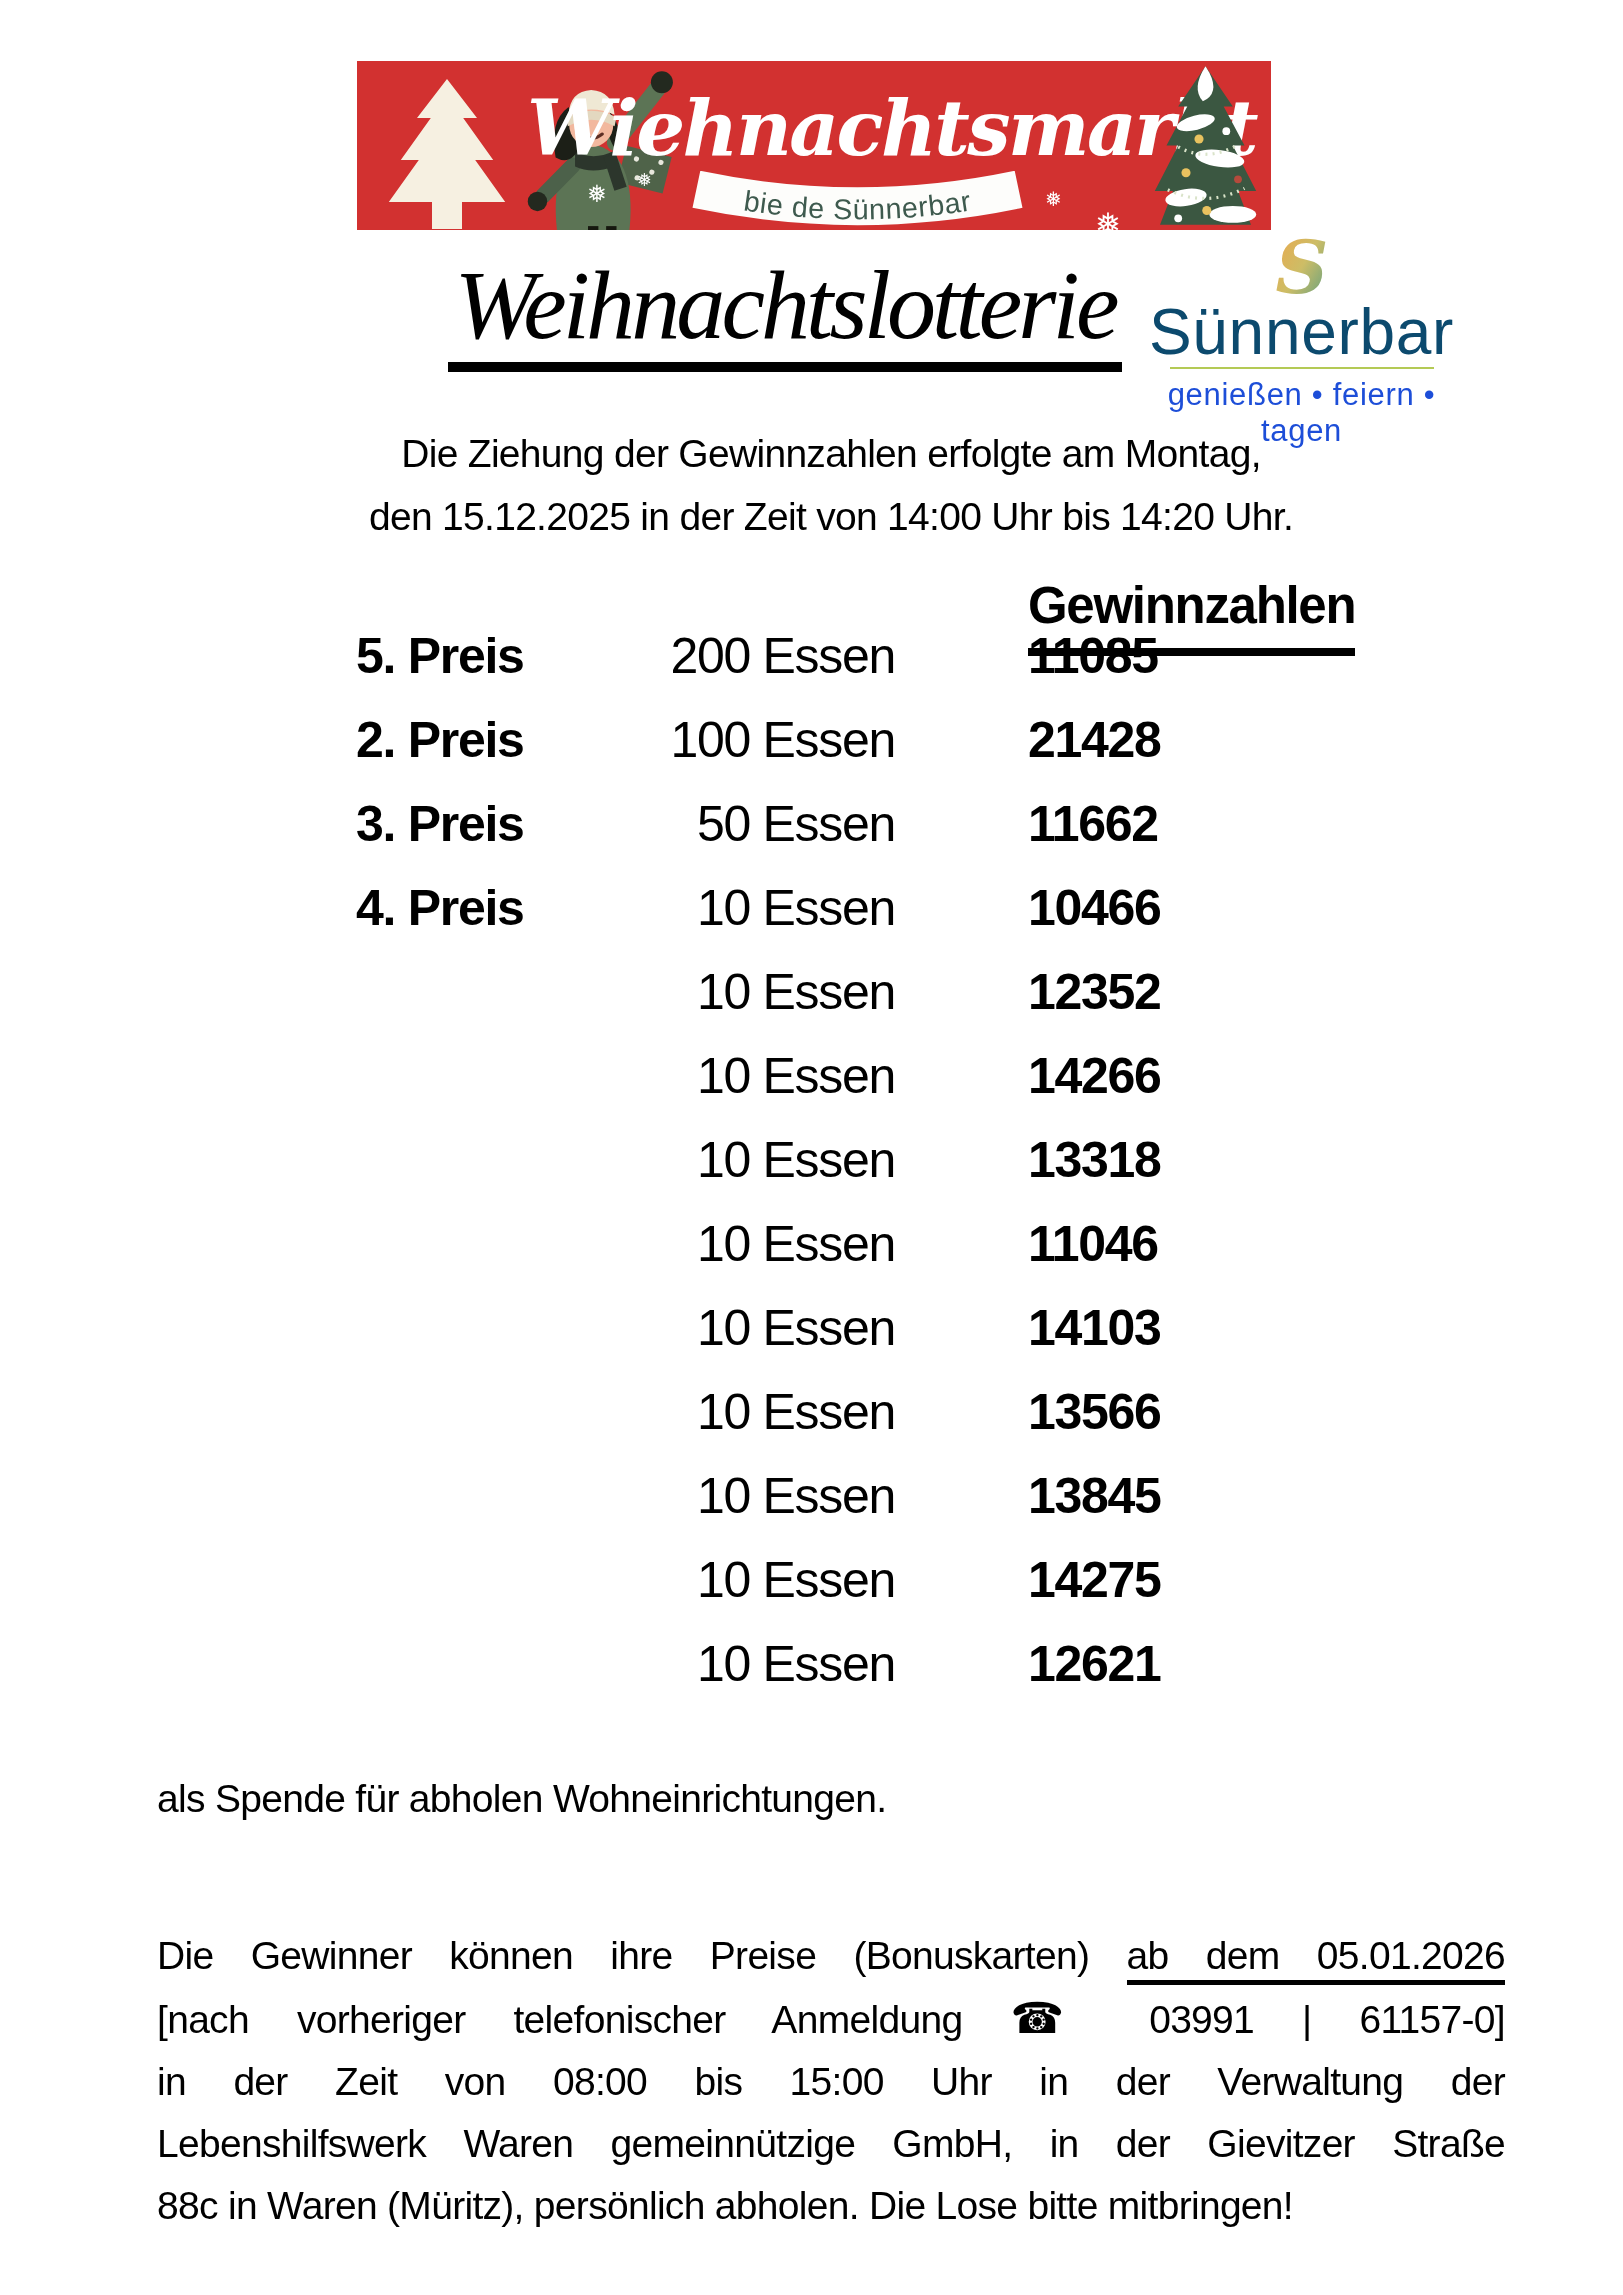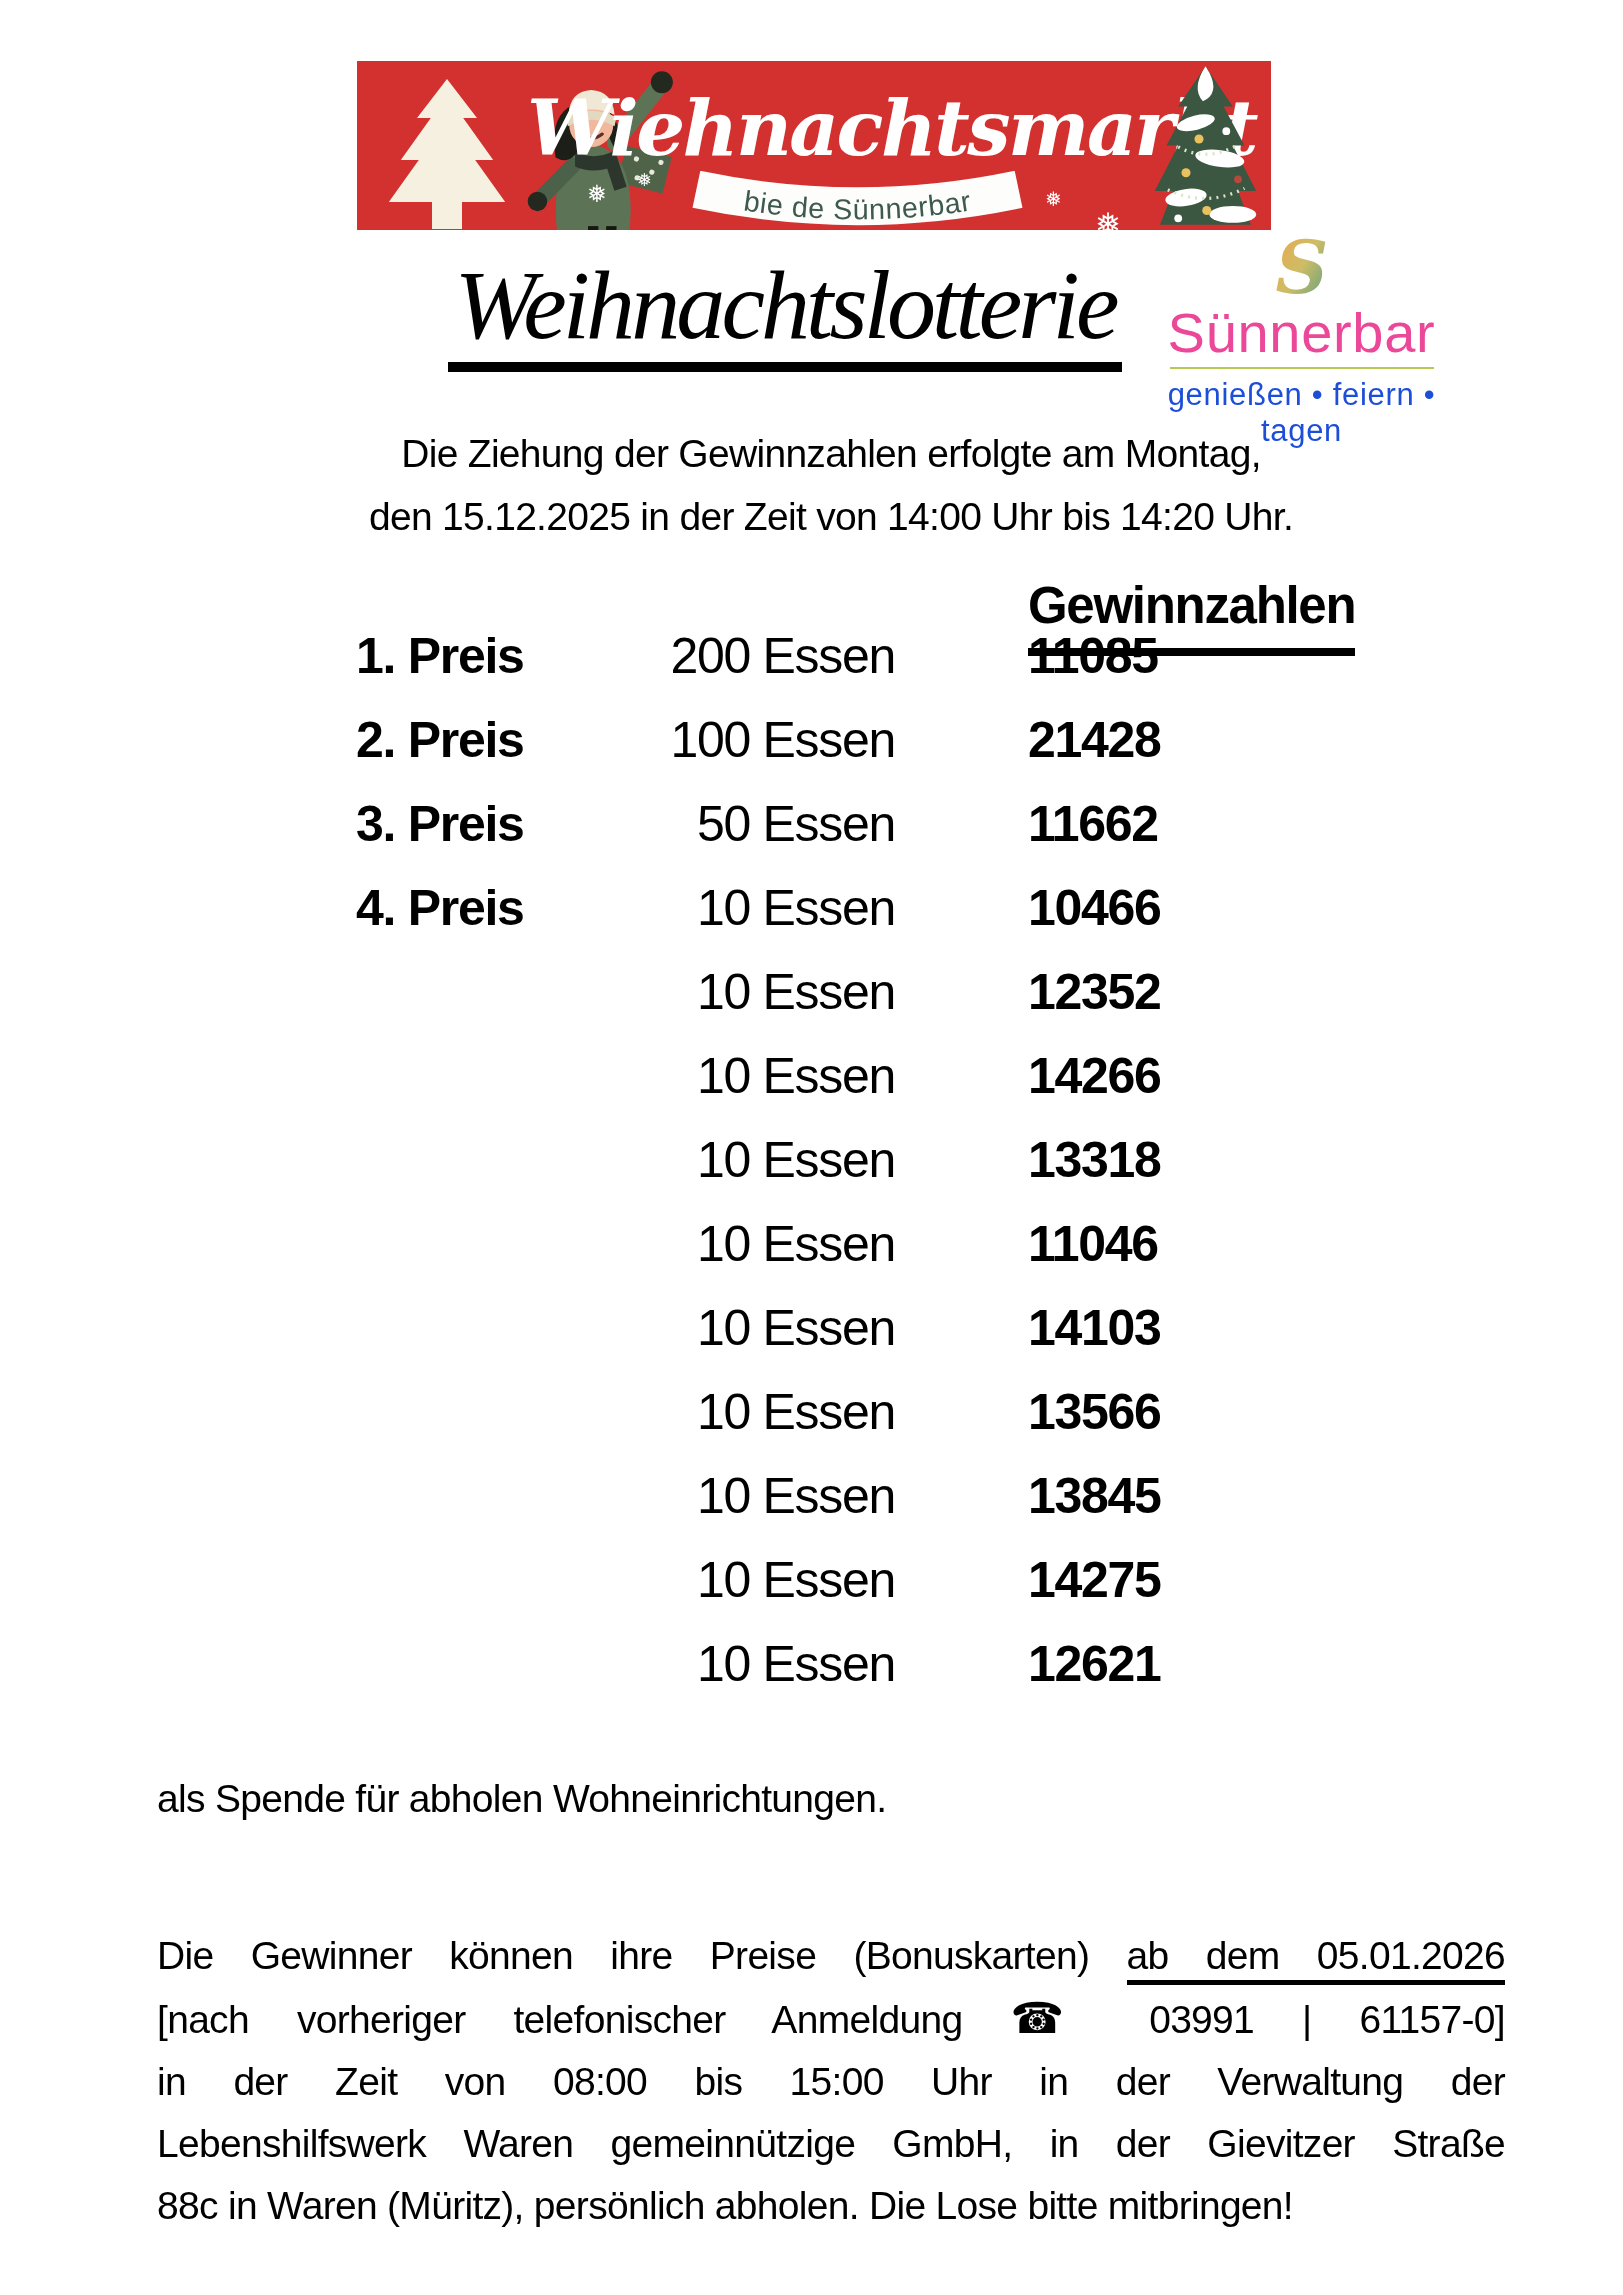--- a/index.html
+++ b/index.html
@@ -14,21 +14,21 @@
   .deco{position:absolute;}
   .flake{position:absolute;color:#ffffff;line-height:1;}
 
   
   #title-wrap{position:absolute;left:157px;top:254px;width:1256px;text-align:center;}
   #title-text{display:inline-block;font-family:"Liberation Serif",serif;font-style:italic;font-weight:normal;
     font-size:98px;letter-spacing:-3.9px;line-height:103px;border-bottom:10.5px solid #000;padding:0 6.5px 5.2px 6.5px;}
 
   
   #logo{position:absolute;left:1148px;top:230px;width:307px;text-align:center;}
-  #logo-name{font-size:56px;color:#ec4899;letter-spacing:0.7px;line-height:55px;margin-top:-3.9px;}
+  #logo-name{font-size:64px;color:#0c4a6e;letter-spacing:0.7px;line-height:55px;margin-top:-3.9px;}
   #logo-rule{width:264px;height:2.6px;background:#b4ca55;margin:6.5px auto 7.9px auto;}
   #logo-tagline{font-size:31px;color:#1d4ed8;letter-spacing:0.7px;}
 
   
   #intro{position:absolute;left:157px;top:422px;width:1348px;text-align:center;
     font-size:39px;line-height:63px;letter-spacing:-0.7px;}
 
   
   #tbl-header{position:absolute;left:1028px;top:579px;font-size:51px;font-weight:bold;letter-spacing:-1.3px;
     border-bottom:8.5px solid #000;padding-bottom:15px;line-height:54px;}
@@ -139,21 +139,21 @@
 
   <div id="intro">
     <div>Die Ziehung der Gewinnzahlen erfolgte am Montag,</div>
     <div>den 15.12.2025 in der Zeit von 14:00 Uhr bis 14:20 Uhr.</div>
   </div>
 
   <div id="tbl-header">Gewinnzahlen</div>
 
   <div id="tbl">
     <div class="row">
-      <div class="cell-prize">1. Preis</div>
+      <div class="cell-prize">5. Preis</div>
       <div class="cell-amount">200 Essen</div>
       <div class="cell-number">11085</div>
     </div>
     <div class="row">
       <div class="cell-prize">2. Preis</div>
       <div class="cell-amount">100 Essen</div>
       <div class="cell-number">21428</div>
     </div>
     <div class="row">
       <div class="cell-prize">3. Preis</div>

